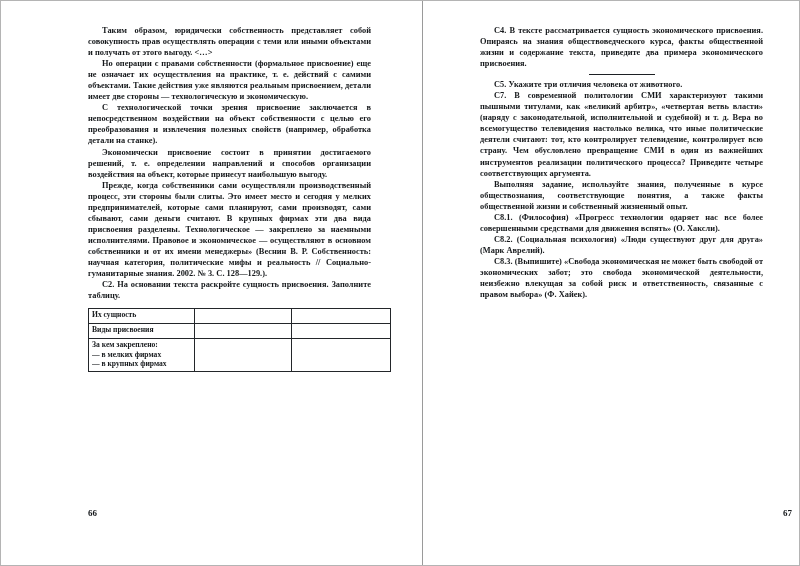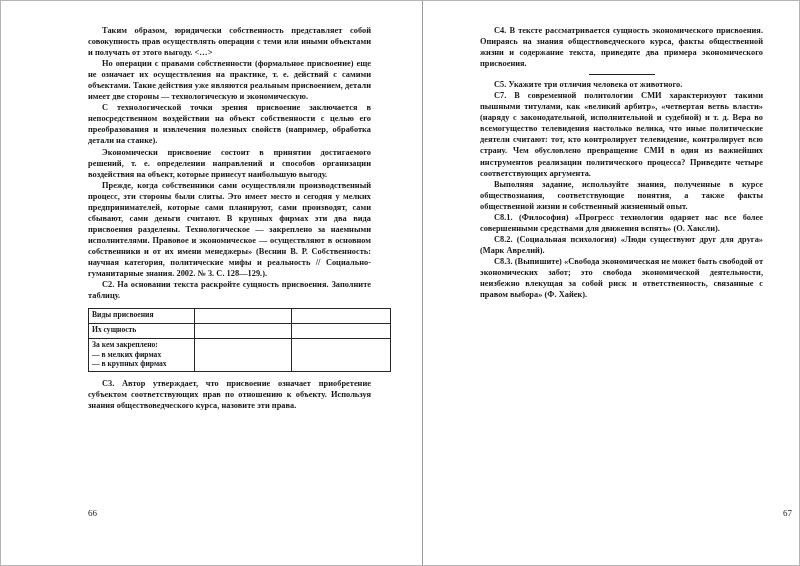--- a/index.html
+++ b/index.html
@@ -86,21 +86,21 @@
   }
   td.c-label { width: 99px; }
   td.c-blank1 { width: 90px; }
   td.c-blank2 { width: 92px; }
   td.c-tall { height: 34px; }
   .sub { display: block; white-space: nowrap; }
 
   .folio {
     position: absolute;
     font-size: 9px;
-    font-weight: 400;
+    font-weight: 700;
     color: #16191c;
     bottom: 47px;
   }
   .folio-left  { left: 62px; }
   .folio-right { right: 32px; }
 </style>
 </head>
 <body>
 
 <div id="page">
@@ -115,42 +115,41 @@
         <p class="para">Экономически присвоение состоит в принятии достигаемого решений, т. е. определении направлений и способов организации воздействия на объект, которые принесут наибольшую выгоду.</p>
 
         <p class="para"><span>Прежде, когда собственники сами осуществляли производственный процесс, эти стороны были слиты. Это имеет место и сегодня у мелких предпринимателей, которые сами планируют, сами производят, сами сбывают, сами деньги считают. В крупных фирмах эти два вида присвоения разделены. Технологическое — закреплено за наемными исполнителями. Правовое и экономическое — осуществляют в основном собственники и от их имени менеджеры» (</span><span class="it">Веснин В. Р.</span><span> Собственность: научная категория, политические мифы и реальность // Социально-гуманитарные знания. 2002. № 3. С. 128—129.).</span></p>
 
 
         <p class="para"><span class="lbl">С2.</span><span> На основании текста раскройте сущность присвоения. Заполните таблицу.</span></p>
 
         <table class="grid">
           <tbody>
             <tr>
-              <td class="c-label">Виды присвоения</td>
+              <td class="c-label">Их сущность</td>
               <td class="c-blank1"></td>
               <td class="c-blank2"></td>
             </tr>
             <tr>
-              <td class="c-label">Их сущность</td>
+              <td class="c-label">Виды присвоения</td>
               <td class="c-blank1"></td>
               <td class="c-blank2"></td>
             </tr>
             <tr>
               <td class="c-label c-tall">
                   <span class="sub">За кем закреплено:</span>
                   <span class="sub">— в мелких фирмах</span>
                   <span class="sub">— в крупных фирмах</span>
                 </td>
               <td class="c-blank1 c-tall"></td>
               <td class="c-blank2 c-tall"></td>
             </tr>
           </tbody>
         </table>
 
-        <p class="para"><span class="lbl">С3.</span><span> Автор утверждает, что присвоение означает приобретение субъектом соответствующих прав по отношению к объекту. Используя знания обществоведческого курса, назовите эти права.</span></p>
 
       </div>
 
       <div class="folio folio-left">66</div>
     </div>
 
     <div class="leaf leaf-right">
       <div class="textcol">
 
         <p class="para"><span class="lbl">С4.</span><span> В тексте рассматривается сущность экономического присвоения. Опираясь на знания обществоведческого курса, факты общественной жизни и содержание текста, приведите два примера экономического присвоения.</span></p>

